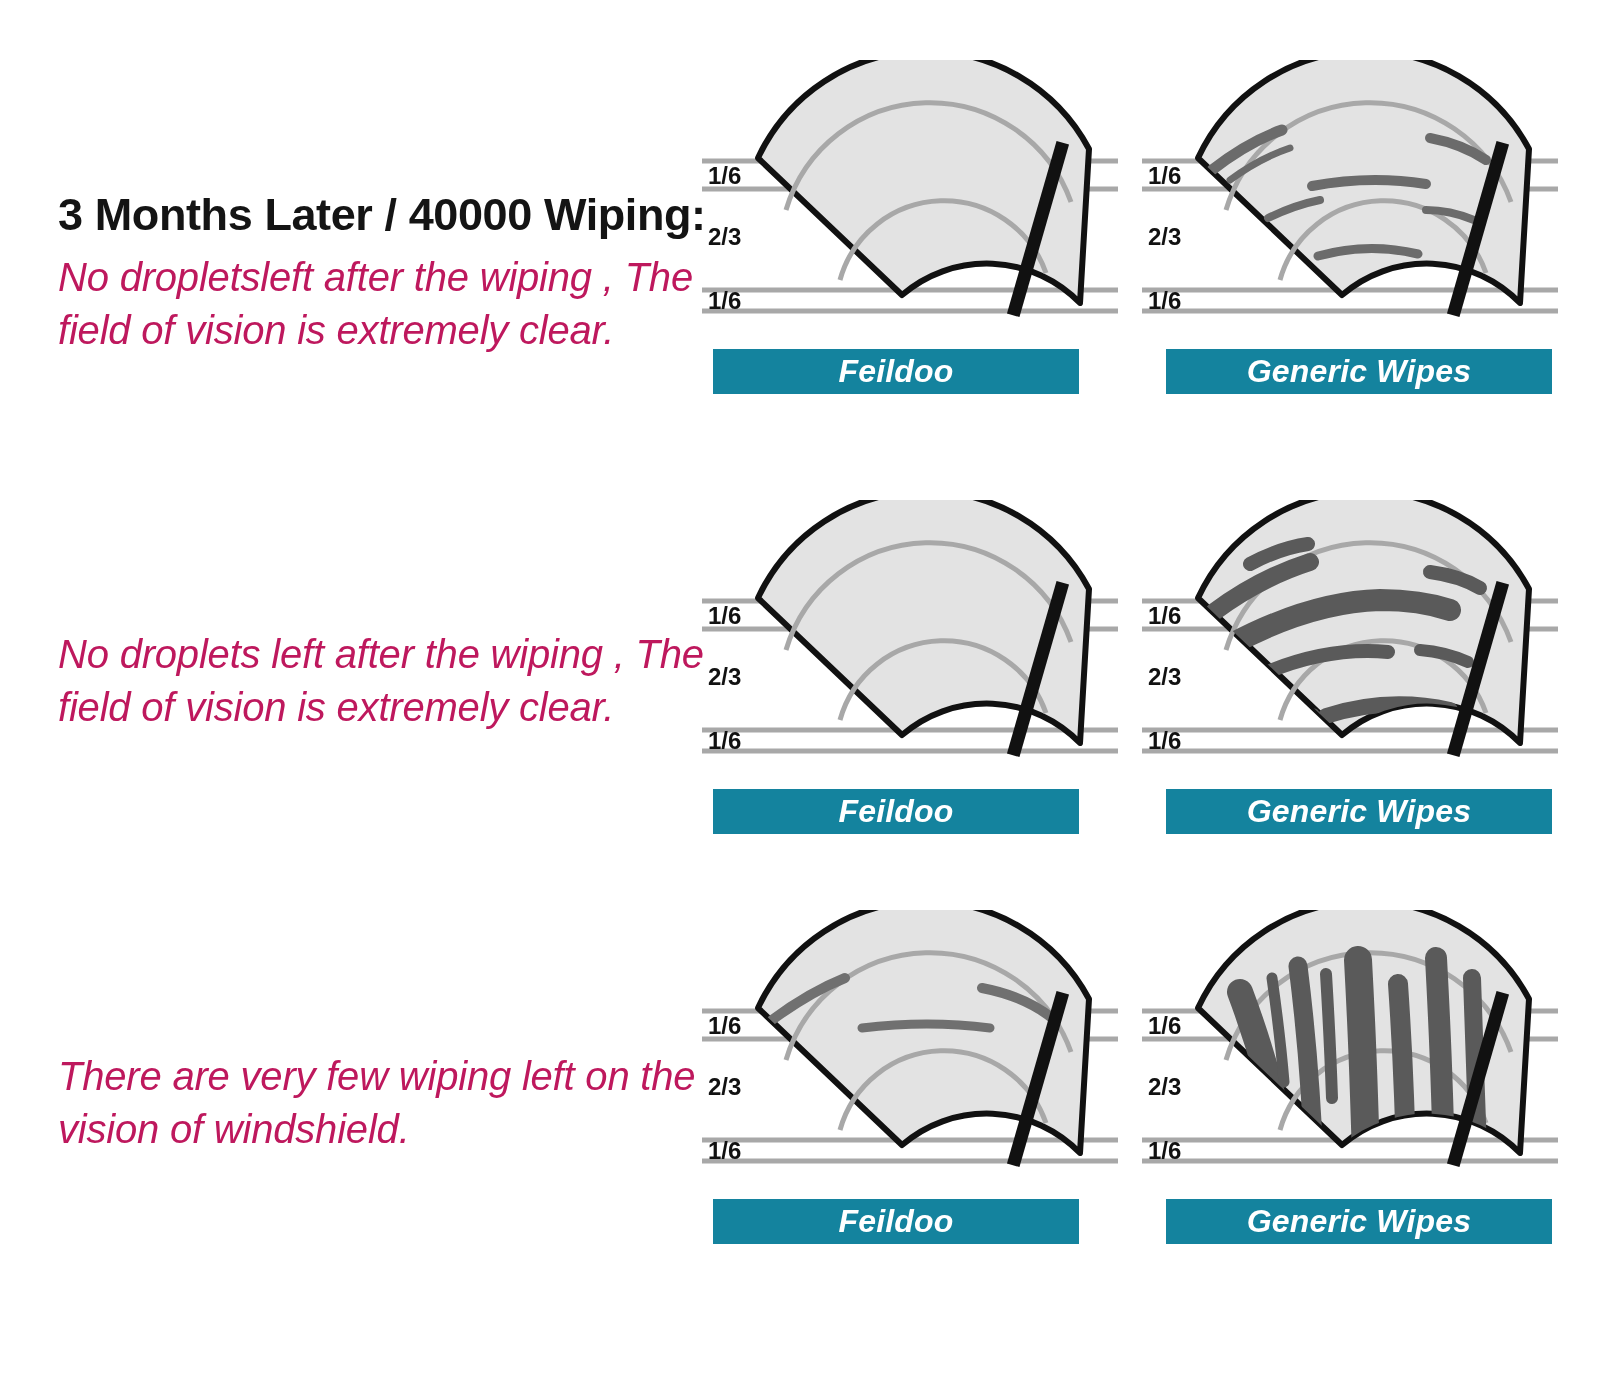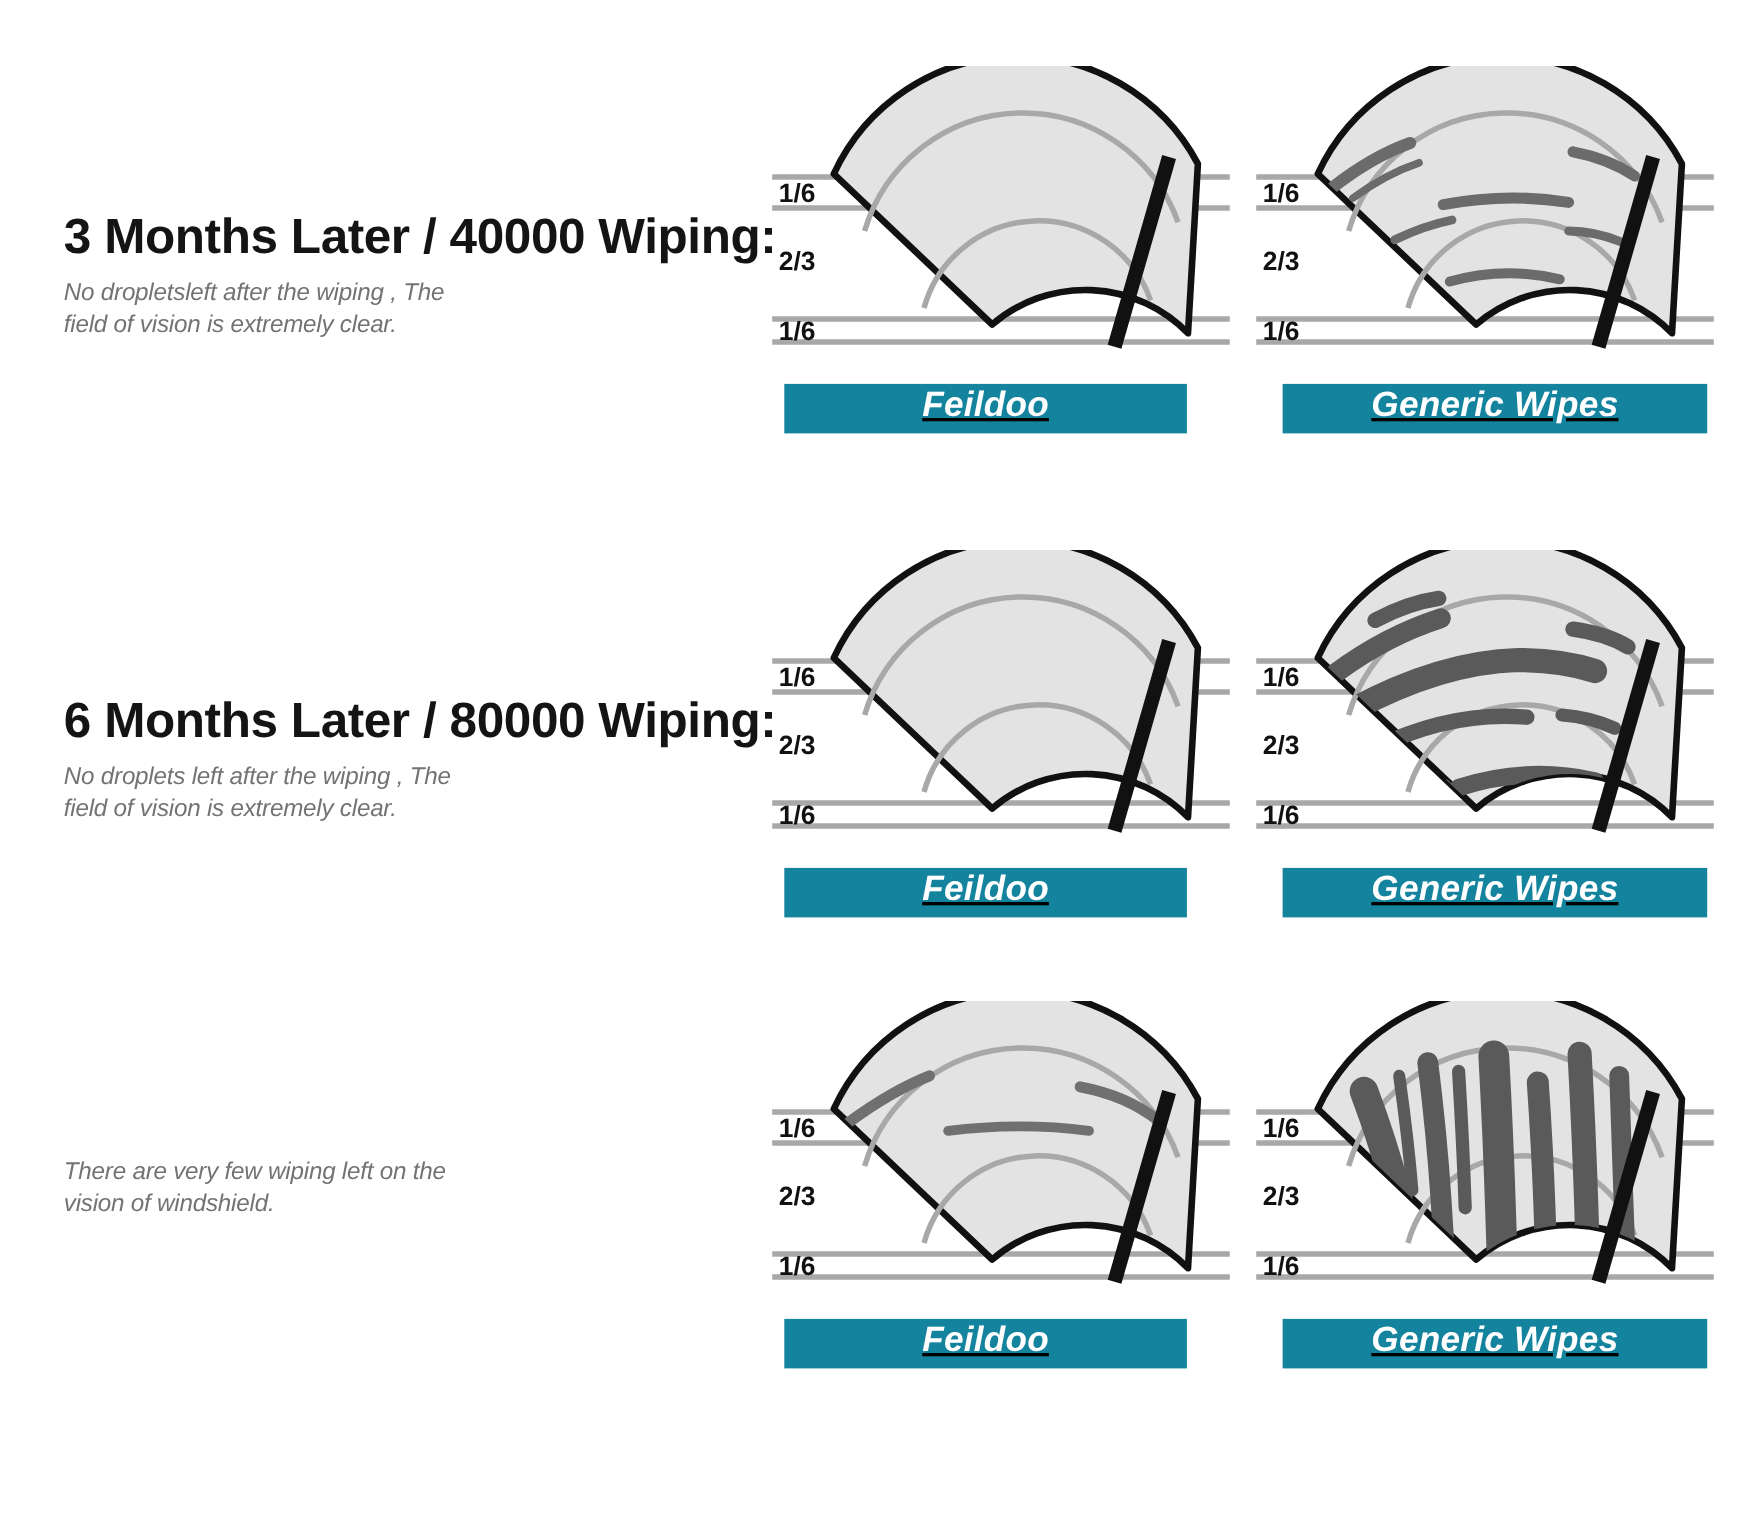--- a/index.html
+++ b/index.html
@@ -41,23 +41,23 @@
   .headline {
     font-size: 45px;
     font-weight: bold;
     color: #141414;
     letter-spacing: -0.4px;
     line-height: 1.18;
     margin: 0 0 10px 0;
     white-space: nowrap;
   }
   .subtext {
-    font-size: 22px;
+    font-size: 40px;
     font-style: italic;
-    color: #737373;
+    color: #be185d;
     line-height: 1.33;
     margin: 0;
     letter-spacing: -0.2px;
   }
 
   .panel {
     position: absolute;
     top: 0;
     width: 440px;
     height: 350px;
@@ -73,23 +73,22 @@
     height: 290px;
     display: block;
   }
 
   .label-bar {
     position: absolute;
     top: 289px;
     height: 45px;
     background: #14839e;
     display: flex;
-    align-items: flex-start;
+    align-items: center;
     justify-content: center;
-    text-decoration: underline;
   }
   .panel-left .label-bar  { left: 23px; width: 366px; }
   .panel-right .label-bar { left: 36px; width: 386px; }
 
   .label-bar span {
     color: #ffffff;
     font-size: 32px;
     font-weight: bold;
     font-style: italic;
     letter-spacing: 0.2px;
@@ -178,21 +177,20 @@
       </svg>
       <div class="label-bar">
         <span>Generic Wipes</span>
       </div>
     </div>
   </div>
 
   <div class="row row-2">
 
     <div class="text-block">
-      <div class="headline">6 Months Later / 80000 Wiping:</div>
       <div class="subtext">
         <span>No droplets left after the wiping ,   The</span><br>
         <span>field of vision is extremely clear.</span>
       </div>
     </div>
 
     <div class="panel panel-left">
       <svg class="diagram" viewBox="0 0 440 290">
         <g>
           <line x1="12" y1="101" x2="428" y2="101" stroke="#a8a8a8" stroke-width="5"></line>

